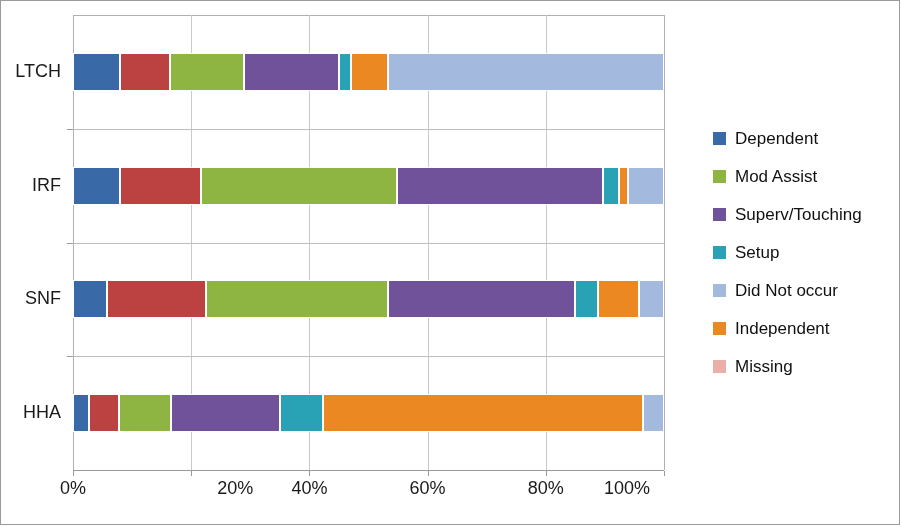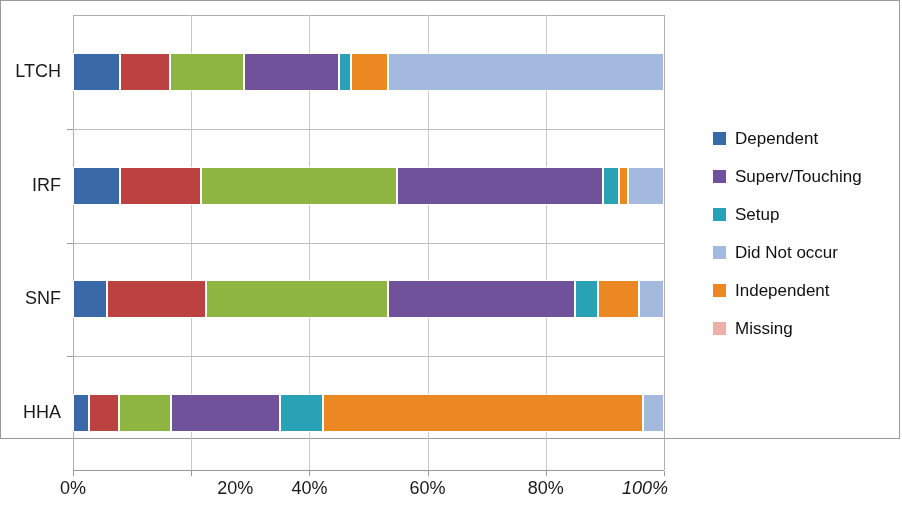--- a/index.html
+++ b/index.html
@@ -10,21 +10,21 @@
     width: 902px;
     height: 527px;
     background: #ffffff;
     font-family: "Liberation Sans", sans-serif;
     overflow: hidden;
   }
   .chart-frame {
     position: absolute;
     left: 0; top: 0;
     width: 900px;
-    height: 439px;
+    height: 525px;
     border: 1px solid #9a9a9a;
     background: #ffffff;
     box-sizing: border-box;
   }
   
   .plot-area {
     position: absolute;
     left: 72px;
     top: 14px;
     width: 591px;
@@ -209,29 +209,33 @@
       <div class="cat-label" style="top: 174.625px; right: 838px;">IRF</div>
       <div class="cat-label" style="top: 288.375px; right: 838px;">SNF</div>
       <div class="cat-label" style="top: 402.125px; right: 838px;">HHA</div>
     </div>
   <div id="x-labels">
       <div class="x-label" style="left: 72px;">0%</div>
       <div class="x-label" style="left: 190.2px; margin-left: 44px;">20%</div>
       <div class="x-label" style="left: 308.4px;">40%</div>
       <div class="x-label" style="left: 426.6px;">60%</div>
       <div class="x-label" style="left: 544.8px;">80%</div>
-      <div class="x-label" style="left: 644px; font-style: italic;">100%</div>
+      <div class="x-label" style="left: 626px;">100%</div>
     </div>
 
   <div class="legend" id="legend">
       <div class="legend-item">
         <span class="legend-swatch" style="background: rgb(58, 105, 168);"></span>
         <span class="legend-label">Dependent</span>
       </div>
       <div class="legend-item">
+        <span class="legend-swatch" style="background: rgb(142, 180, 66);"></span>
+        <span class="legend-label">Mod Assist</span>
+      </div>
+      <div class="legend-item">
         <span class="legend-swatch" style="background: rgb(111, 82, 153);"></span>
         <span class="legend-label">Superv/Touching</span>
       </div>
       <div class="legend-item">
         <span class="legend-swatch" style="background: rgb(41, 162, 181);"></span>
         <span class="legend-label">Setup</span>
       </div>
       <div class="legend-item">
         <span class="legend-swatch" style="background: rgb(163, 186, 222);"></span>
         <span class="legend-label">Did Not occur</span>

